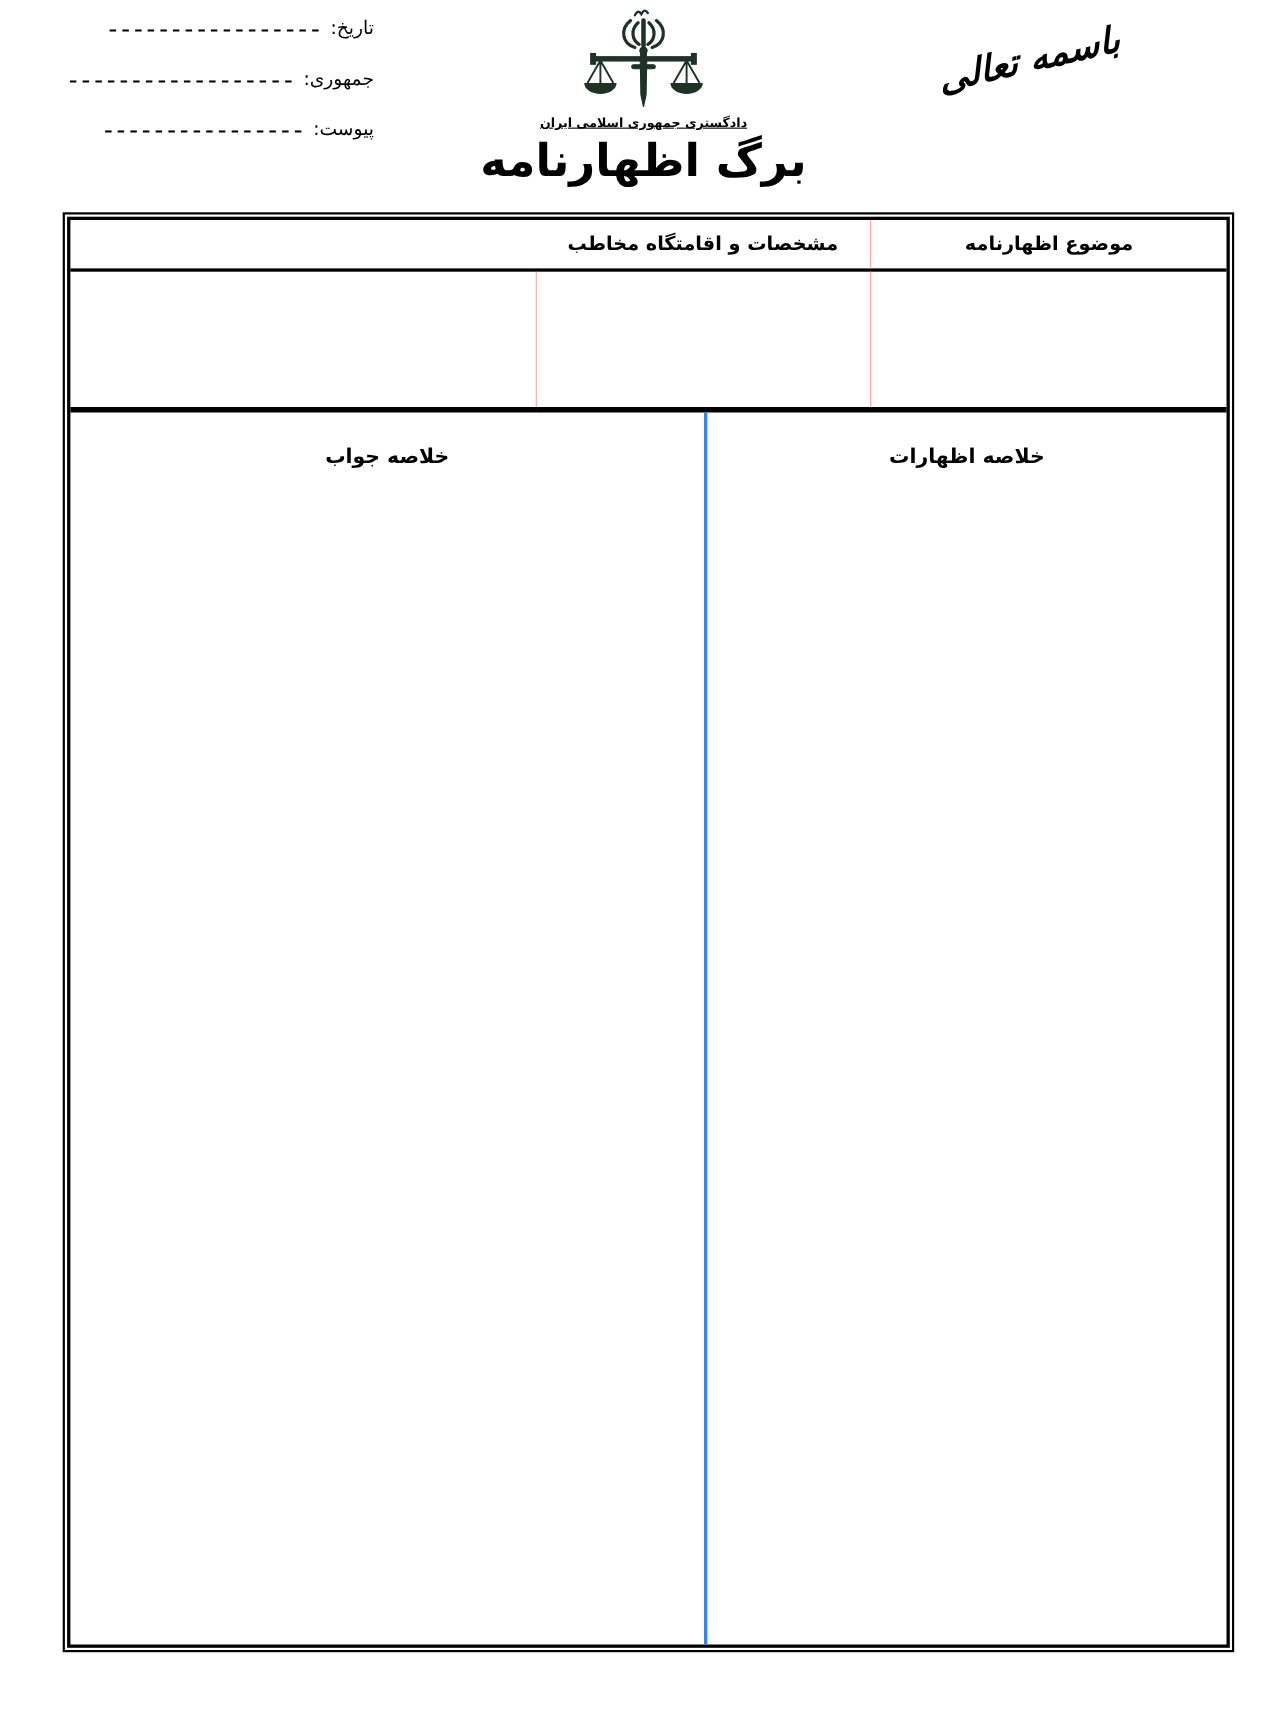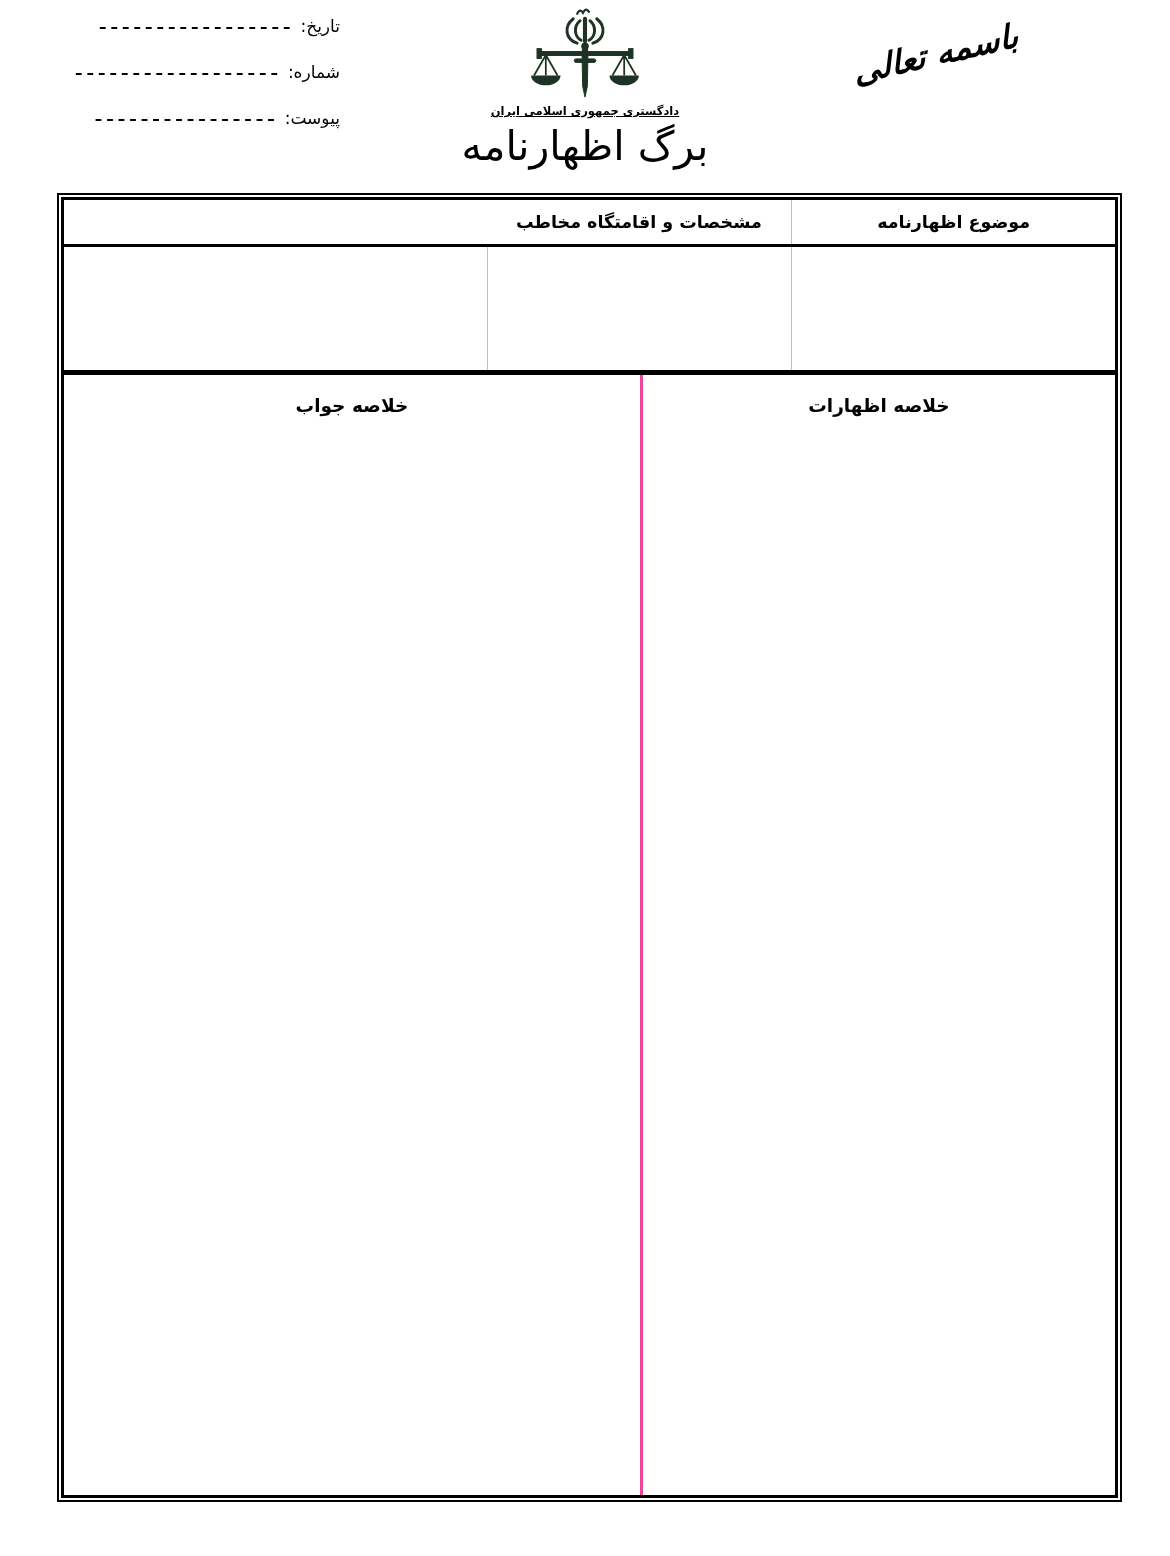--- a/index.html
+++ b/index.html
@@ -59,21 +59,21 @@
     white-space: nowrap;
     text-decoration: underline;
   }
 
   
   .form-title {
     position: absolute;
     top: 122px; left: 0; right: 0;
     text-align: center;
     font-size: 41px;
-    font-weight: normal;
+    font-weight: bold;
     letter-spacing: 1px;
   }
 
   
   .bismillah {
     position: absolute;
     top: 34px; right: 150px;
     font-size: 33px;
     font-weight: bold;
     font-style: italic;
@@ -117,43 +117,43 @@
   }
   .body-row .cell { height: 123px; }
 
   .bottom-grid {
     flex: 1;
     border-top: 5px solid #000;
     display: grid;
     grid-template-columns: 45.2% 54.8%;
     direction: rtl;
   }
-  .bottom-cell { padding-top: 20px; }
-  .bottom-cell.first { border-left: 3px solid #ec4899; }
+  .bottom-cell { padding-top: 30px; }
+  .bottom-cell.first { border-left: 3px solid #3b82f6; }
   .section-label {
     text-align: center;
     font-weight: bold;
     font-size: 18.5px;
   }
   .section-content { min-height: 40px; }
 
   .emblem-svg { display: block; margin: 0 auto; }
 </style>
 </head>
 <body>
 
 <div class="page">
 
   <div class="meta-fields">
     <div class="meta-row">
       <span class="meta-label">تاریخ:</span>
       <span class="meta-dashes">–––––––––––––––––</span>
     </div>
     <div class="meta-row">
-      <span class="meta-label">شماره:</span>
+      <span class="meta-label">جمهوری:</span>
       <span class="meta-dashes">––––––––––––––––––</span>
     </div>
     <div class="meta-row">
       <span class="meta-label">پیوست:</span>
       <span class="meta-dashes">––––––––––––––––</span>
     </div>
   </div>
 
   <div class="emblem-block">
     <svg class="emblem-svg" width="118" height="96" viewBox="0 0 120 98" xmlns="http://www.w3.org/2000/svg">

